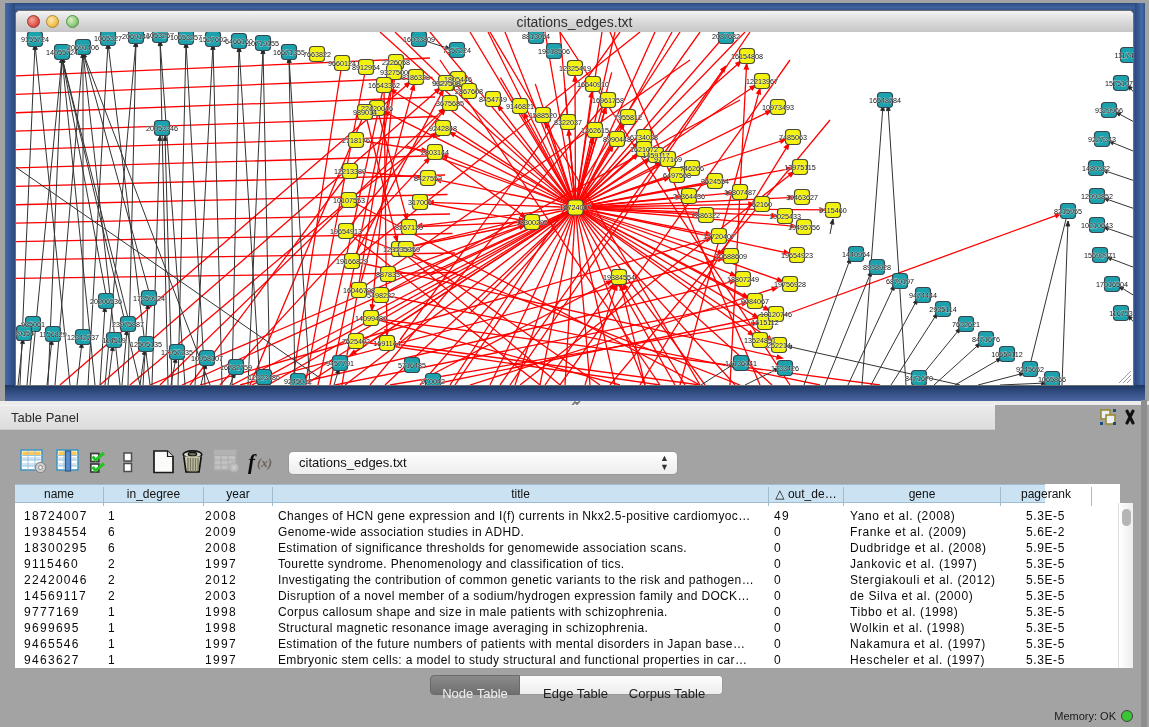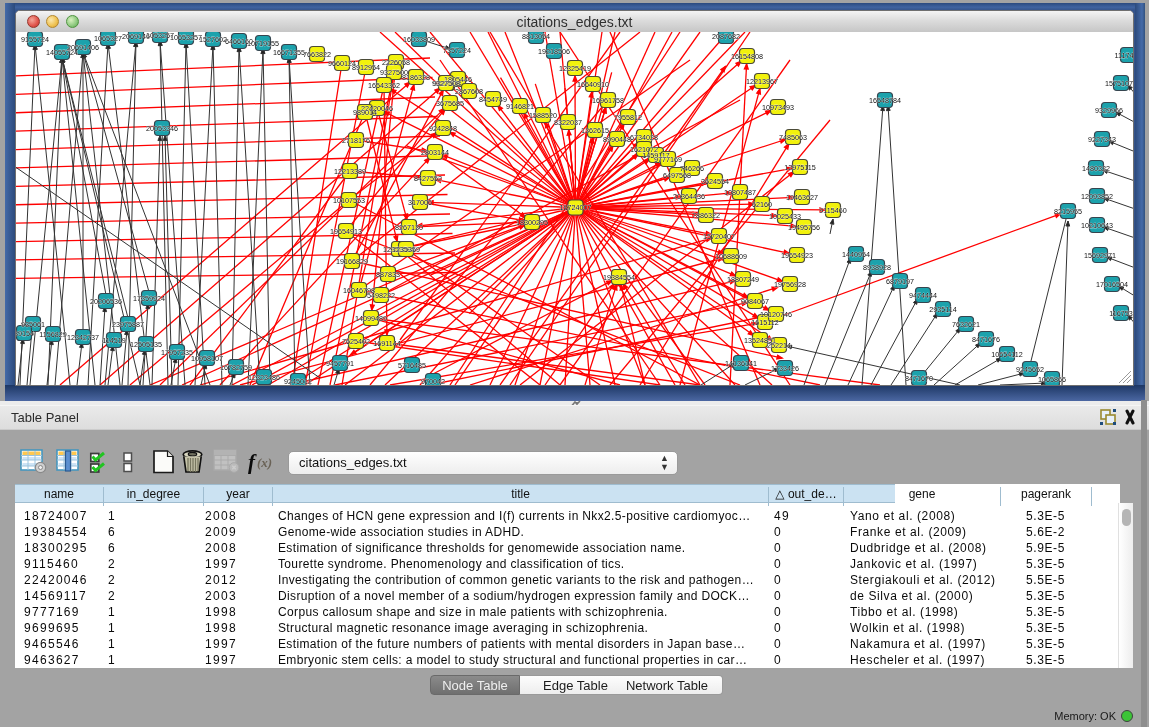--- a/index.html
+++ b/index.html
@@ -11,38 +11,38 @@
 #desk .botband {position:absolute;left:0;top:382px;width:100%;height:16px;background:linear-gradient(#1d3764,#4b67a2)}
 
 #win {position:absolute;left:15px;top:10px;width:1119px;height:376px;background:#fff;border:1px solid #6f6f6f;border-radius:5px 5px 0 0}
 #titlebar {position:absolute;left:0;top:0;width:100%;height:22px;background:linear-gradient(#f4f4f4,#dcdcdc 45%,#c6c6c6);border-bottom:1px solid #8f8f8f;border-radius:4px 4px 0 0}
 #titlebar .t {position:absolute;width:100%;text-align:center;top:3px;font-size:14px;color:#303030}
 .tl {position:absolute;top:4px;width:13px;height:13px;border-radius:50%;}
 
 
 #split {position:absolute;left:0;top:401px;width:1149px;height:4px;background:#ececec}
 
-#tph {position:absolute;left:0;top:405px;width:1149px;height:25px;background:linear-gradient(#eaeaea,#dddddd);border-top:1px solid #f5f5f5;border-bottom:1px solid #cccccc}
+#tph {position:absolute;left:0;top:405px;width:995px;height:25px;background:linear-gradient(#eaeaea,#dddddd);border-top:1px solid #f5f5f5;border-bottom:1px solid #cccccc}
 #tph .t {position:absolute;left:11px;top:4px;font-size:13px;color:#2b2b2b}
 
 #combo {position:absolute;left:288px;top:451px;width:390px;height:24px;background:linear-gradient(#ffffff,#ededed);border:1px solid #9a9a9a;border-radius:5px;font-size:13px;color:#111;padding:3px 0 0 10px}
 #combo .arr {position:absolute;right:8px;top:2px;font-size:9px;color:#333;line-height:9px;text-align:center}
 
 #tbl {position:absolute;left:15px;top:484px;width:1105px;height:184px;background:#fff;overflow:hidden}
-#thead {position:absolute;left:15px;top:484px;width:880px;height:19px;background:#cbe2f2;border-top:1px solid #9fbccf;border-bottom:1px solid #9fbccf;font-size:12px;color:#111}
+#thead {position:absolute;left:15px;top:484px;width:1030px;height:19px;background:#cbe2f2;border-top:1px solid #9fbccf;border-bottom:1px solid #9fbccf;font-size:12px;color:#111}
 #thead span {position:absolute;top:2px;text-align:center;border-right:1px solid #9fbccf;height:19px}
 .tr {position:absolute;left:15px;width:1090px;height:16px;font-size:12px;color:#0a0a0a;white-space:nowrap;letter-spacing:0.35px}
 .tr span {position:absolute;top:1px}
 .c0 {left:9px;letter-spacing:1.3px} .c1 {left:93px;letter-spacing:1.3px} .c2 {left:190px;letter-spacing:1.3px} .c3 {left:263px} .c4 {left:759px;letter-spacing:1.3px} .c5 {left:835px;letter-spacing:0.6px} .c6 {left:1011px;letter-spacing:0.6px}
 
 #vsb {position:absolute;left:1118px;top:503px;width:15px;height:165px;background:linear-gradient(90deg,#ffffff,#ededed);border-left:1px solid #e0e0e0}
 #vsb .thumb {position:absolute;left:3px;top:6px;width:9px;height:17px;background:#b5b5b5;border-radius:4.5px}
 
 #tabs {position:absolute;left:430px;top:675px;width:293px;height:20px;font-size:13px}
-#tabs .seg {position:absolute;top:0;height:20px;text-align:center;padding-top:2px;border:1px solid #9a9a9a;background:linear-gradient(#fdfdfd,#ededed);color:#1c1c1c}
+#tabs .seg {position:absolute;top:0;height:20px;text-align:center;padding-top:10px;border:1px solid #9a9a9a;background:linear-gradient(#fdfdfd,#ededed);color:#1c1c1c}
 #tabs .s0 {left:0;width:90px;border-radius:4px 0 0 4px;background:linear-gradient(#8b8b8b,#6f6f6f);color:#efefef;border-color:#6a6a6a}
 #tabs .s1 {left:90px;width:112px;border-left:none}
 #tabs .s2 {left:182px;width:111px;border-left:none;border-radius:0 4px 4px 0}
 
 #status {position:absolute;left:0;top:0;width:1149px;height:727px;font-size:13px;color:#1a1a1a;pointer-events:none}
 #status .m {position:absolute;right:33px;top:710px;font-size:11px}
 #status .led {position:absolute;right:16px;top:710px;width:12px;height:12px;border-radius:50%;background:#3cc437;border:1.5px solid #404040}
 #redge {position:absolute;left:1141px;top:400px;width:6px;height:327px;background:#8E8E8E}
 </style></head><body>
 <div id="root">
@@ -853,21 +853,21 @@
       <span class="c2">2009</span>
       <span class="c3">Genome-wide association studies in ADHD.</span>
       <span class="c4">0</span>
       <span class="c5">Franke et al. (2009)</span>
       <span class="c6">5.6E-2</span>
     </div>
     <div class="tr" style="top:540px">
       <span class="c0">18300295</span>
       <span class="c1">6</span>
       <span class="c2">2008</span>
-      <span class="c3">Estimation of significance thresholds for genomewide association name.</span>
+      <span class="c3">Estimation of significance thresholds for genomewide association scans.</span>
       <span class="c4">0</span>
       <span class="c5">Dudbridge et al. (2008)</span>
       <span class="c6">5.9E-5</span>
     </div>
     <div class="tr" style="top:556px">
       <span class="c0">9115460</span>
       <span class="c1">2</span>
       <span class="c2">1997</span>
       <span class="c3">Tourette syndrome. Phenomenology and classification of tics.</span>
       <span class="c4">0</span>
@@ -927,20 +927,20 @@
       <span class="c4">0</span>
       <span class="c5">Hescheler et al. (1997)</span>
       <span class="c6">5.3E-5</span>
     </div>
   <div id="vsb">
       <div class="thumb"></div>
     </div>
   <div id="tabs">
     <div class="seg s0">Node Table</div>
     <div class="seg s1">Edge Table</div>
-    <div class="seg s2">Network Table</div>
+    <div class="seg s2">Corpus Table</div>
   </div>
   <div id="status">
       <span class="m">Memory: OK</span>
       <span class="led"></span>
     </div>
   <div id="redge"></div>
 </div>
 
 </body></html>

